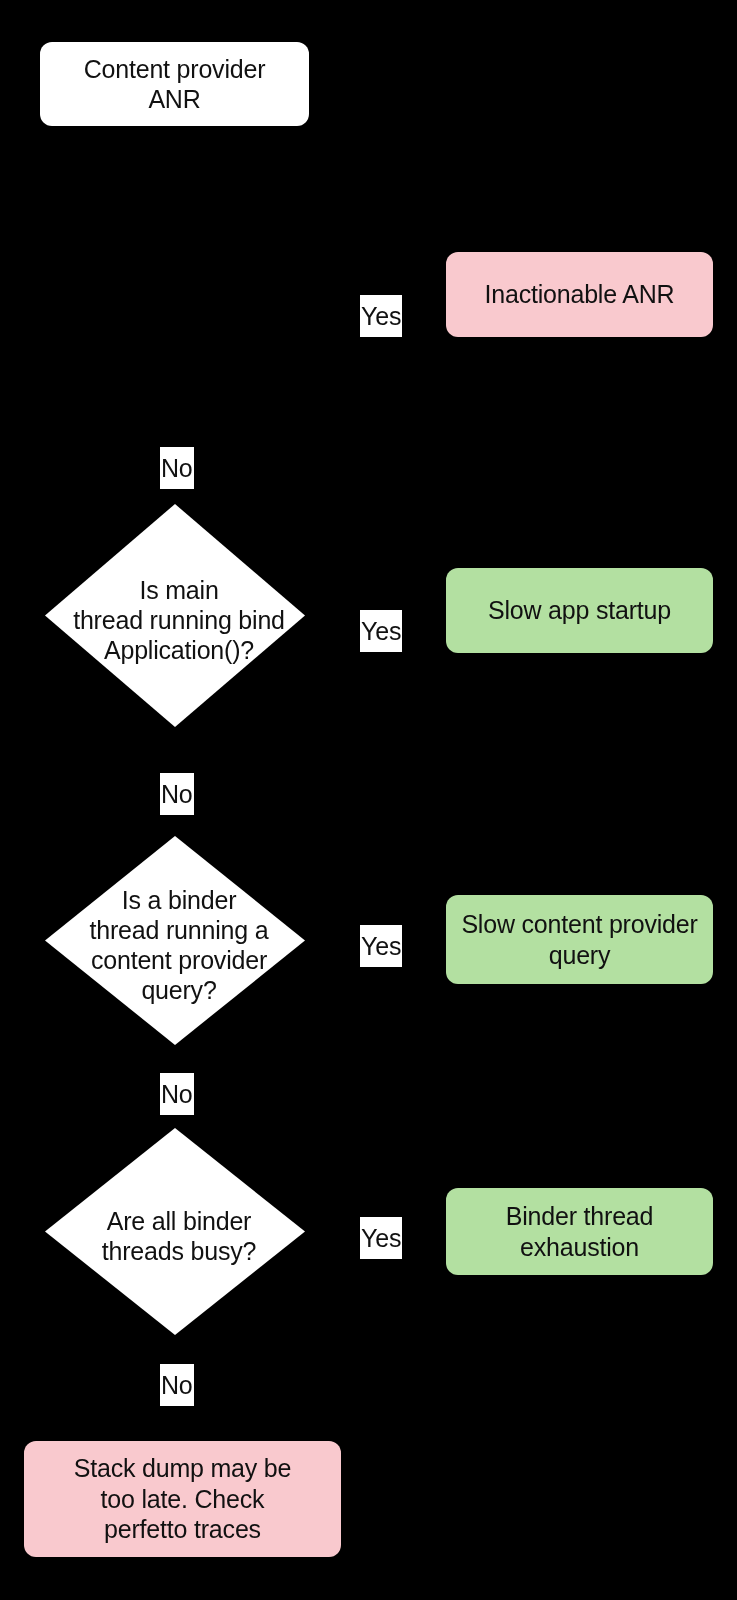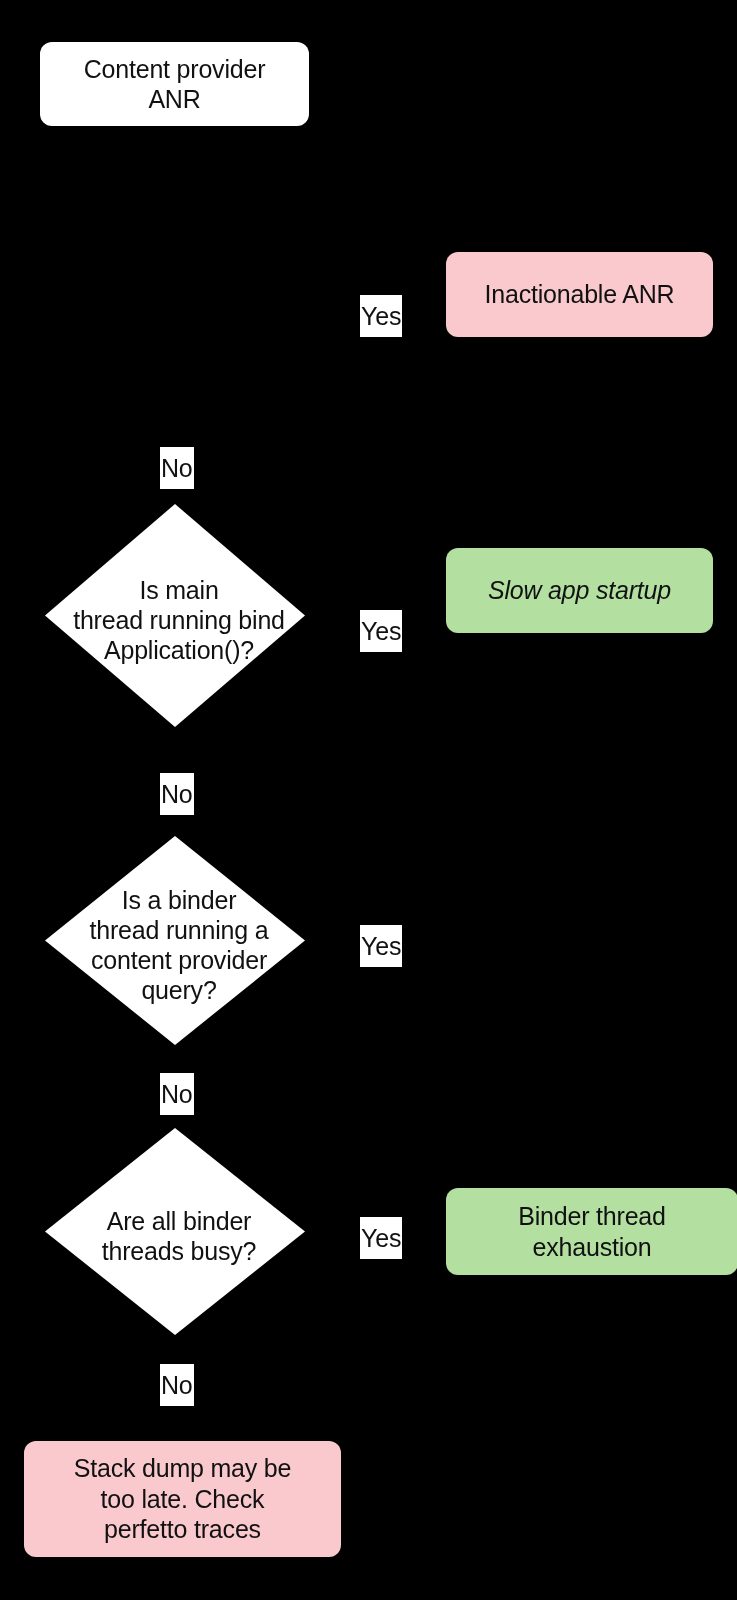--- a/index.html
+++ b/index.html
@@ -116,41 +116,43 @@
 
   <div class="diamond-wrap" style="left:25px; top:484px; width:268px; height:231px;">
     <div class="diamond-shape"></div>
     <div class="diamond-label" style="width:260px;">Is main
 thread running bind
 Application()?</div>
   </div>
   <div class="edge-label" style="left:344px; top:594px;">Yes</div>
   <div class="edge-label" style="left:144px; top:757px;">No</div>
 
-  <div class="node-box green" style="left:430px; top:532px; width:267px; height:85px;font-style:italic;">Slow app startup</div>
+  <div class="node-box green" style="left:430px; top:552px; width:267px; height:85px;">Slow app startup</div>
 
   <div class="diamond-wrap" style="left:25px; top:816px; width:268px; height:217px;">
     <div class="diamond-shape"></div>
     <div class="diamond-label" style="width:264px;">Is a binder
 thread running a
 content provider
 query?</div>
   </div>
   <div class="edge-label" style="left:344px; top:909px;">Yes</div>
   <div class="edge-label" style="left:144px; top:1057px;">No</div>
 
+  <div class="node-box green" style="left:430px; top:879px; width:267px; height:89px;">Slow content provider
+query</div>
 
   <div class="diamond-wrap" style="left:25px; top:1108px; width:268px; height:215px;">
     <div class="diamond-shape"></div>
     <div class="diamond-label">Are all binder
 threads busy?</div>
   </div>
   <div class="edge-label" style="left:344px; top:1201px;">Yes</div>
   <div class="edge-label" style="left:144px; top:1348px;">No</div>
 
-  <div class="node-box green" style="left:430px; top:1172px; width:292px; height:87px;">Binder thread
+  <div class="node-box green" style="left:430px; top:1172px; width:267px; height:87px;">Binder thread
 exhaustion</div>
 
   <div class="node-box pink" style="left:8px; top:1425px; width:317px; height:116px;">Stack dump may be
 too late. Check
 perfetto traces</div>
 
 </div>
 
 </body></html>

